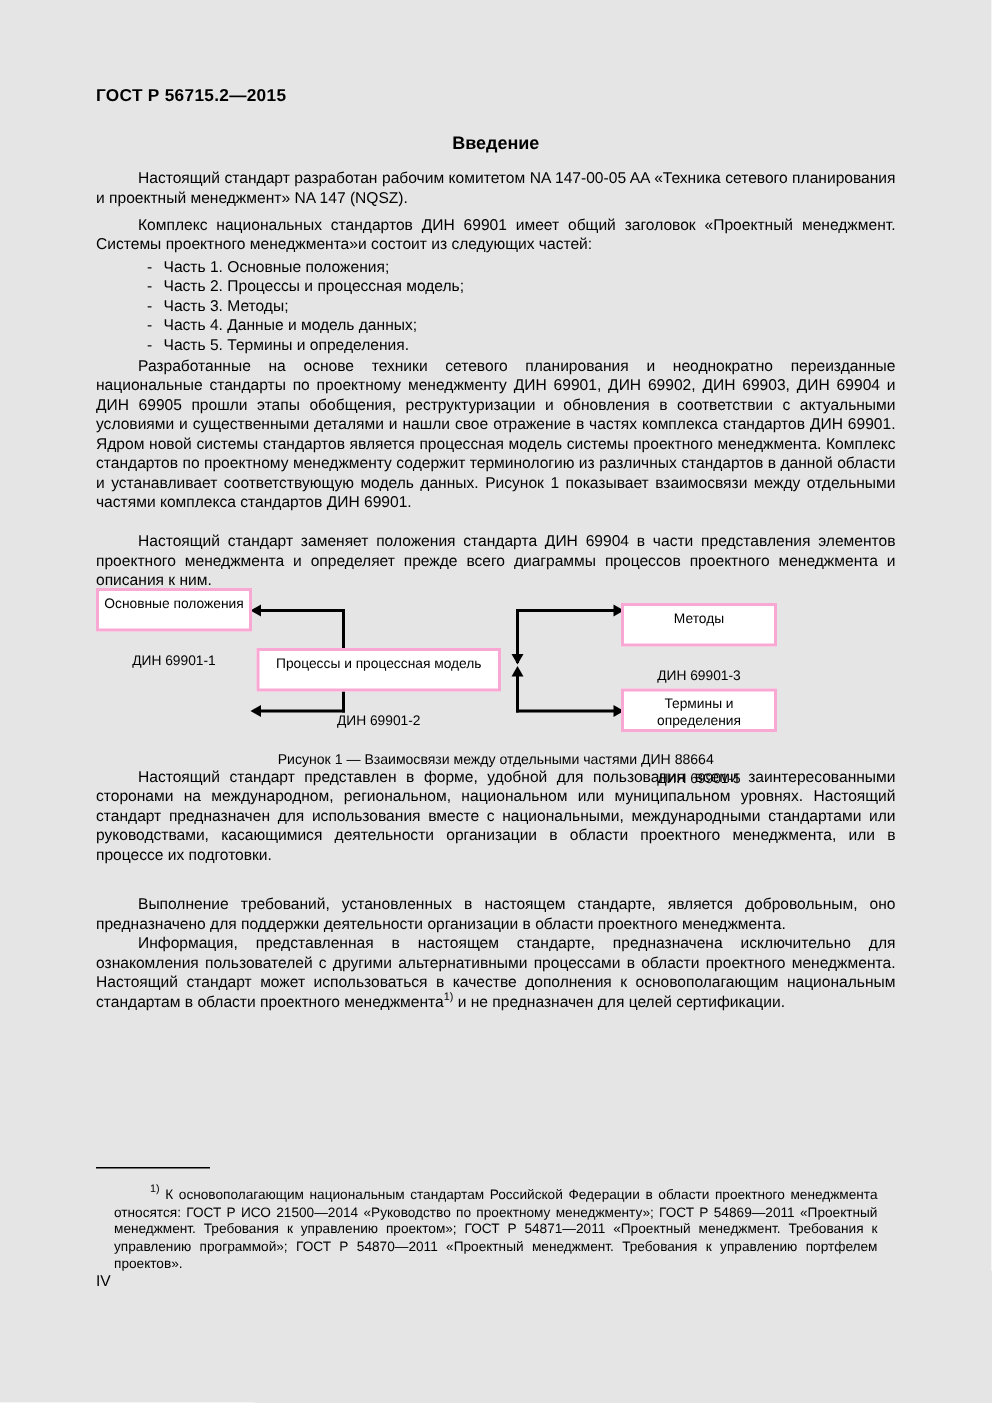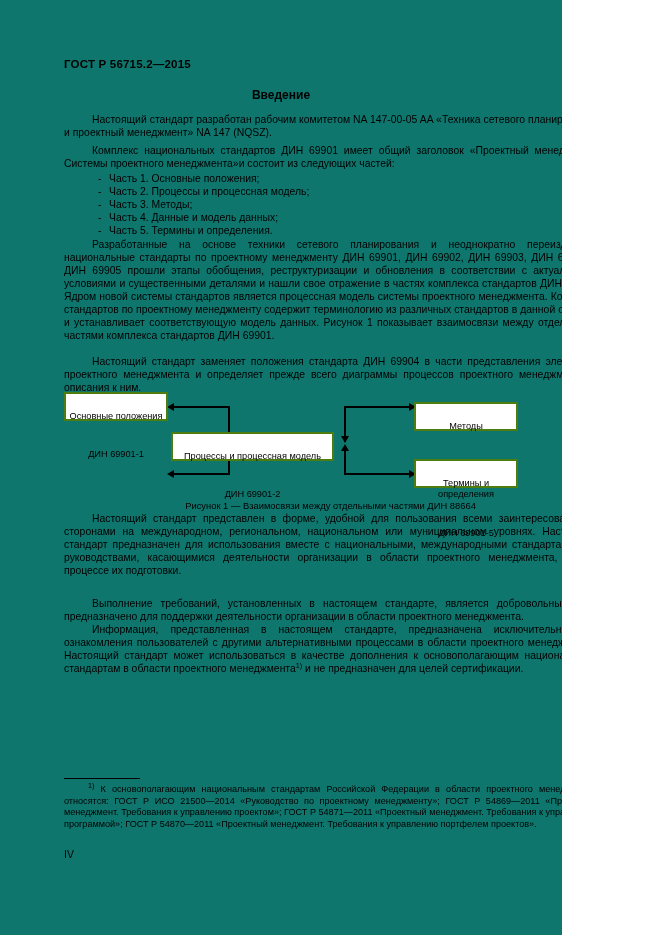--- a/index.html
+++ b/index.html
@@ -6,23 +6,23 @@
     margin: 0;
     padding: 0;
     background: #ffffff;
   }
   body {
     font-family: "Liberation Sans", sans-serif;
     color: #000000;
   }
   #page {
     position: relative;
-    width: 562px;
+    width: 661px;
     height: 935px;
-    background: #0f766e;
+    background: #e5e5e5;
     overflow: hidden;
     box-sizing: border-box;
   }
 
   
   .doc-header {
     position: absolute;
     left: 64px;
     top: 58px;
     font-size: 11.5px;
@@ -76,27 +76,27 @@
   
   #figure {
     position: absolute;
     left: 64px;
     top: 392px;
     width: 533px;
     height: 100px;
   }
   .fbox {
     position: absolute;
-    border: 2px solid #4d7c0f;
+    border: 2px solid #f9a8d4;
     background: #fff;
     box-sizing: border-box;
     text-align: center;
     font-size: 9.2px;
     line-height: 11.4px;
-    padding-top: 17px;
+    padding-top: 3px;
     z-index: 3;
   }
   .fbox .l2 { display: block; margin-top: 27px; }
 
   .conn {
     position: absolute;
     background: #000;
     z-index: 1;
   }
   .arrow {
@@ -126,21 +126,21 @@
     top: 778px;
     width: 533px;
   }
   #footnote .rule {
     width: 76px;
     height: 1px;
     background: #000;
     margin-bottom: 5px;
   }
   #footnote p {
-    margin: 0;
+    margin: 12px;
     font-size: 9.1px;
     line-height: 11.6px;
     text-align: justify;
     text-indent: 24px;
   }
   sup {
     font-size: 7.2px;
     vertical-align: super;
     line-height: 0;
   }

